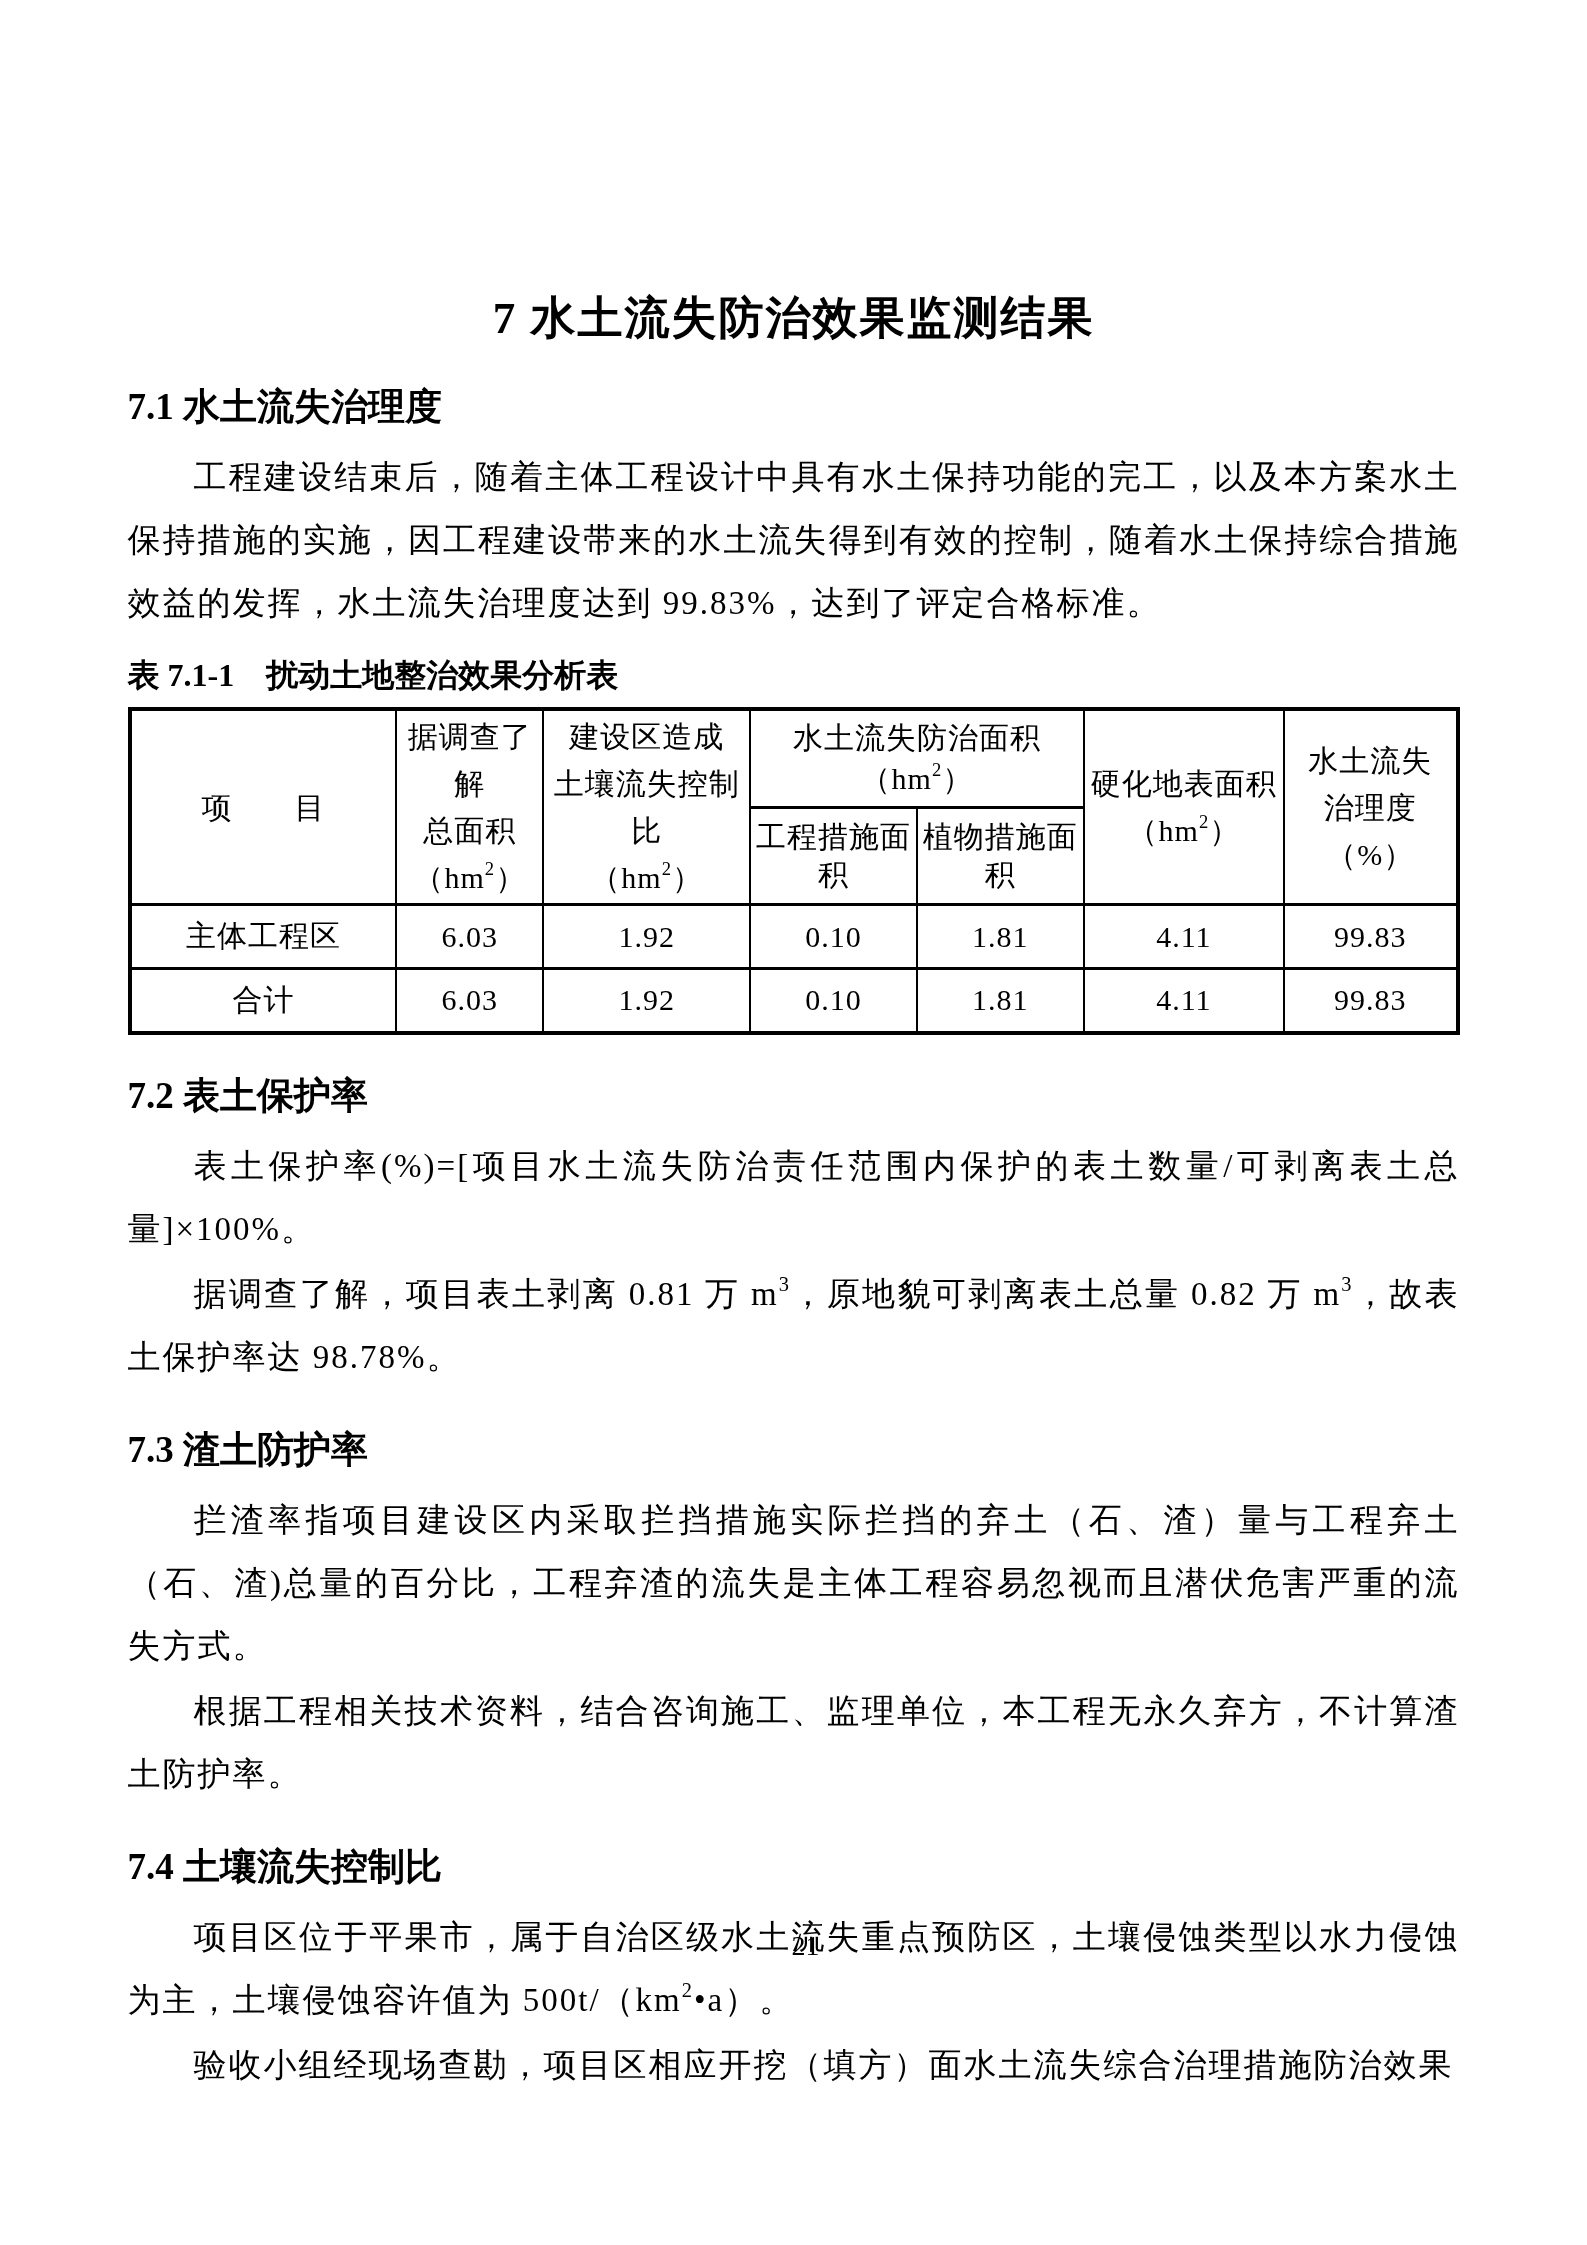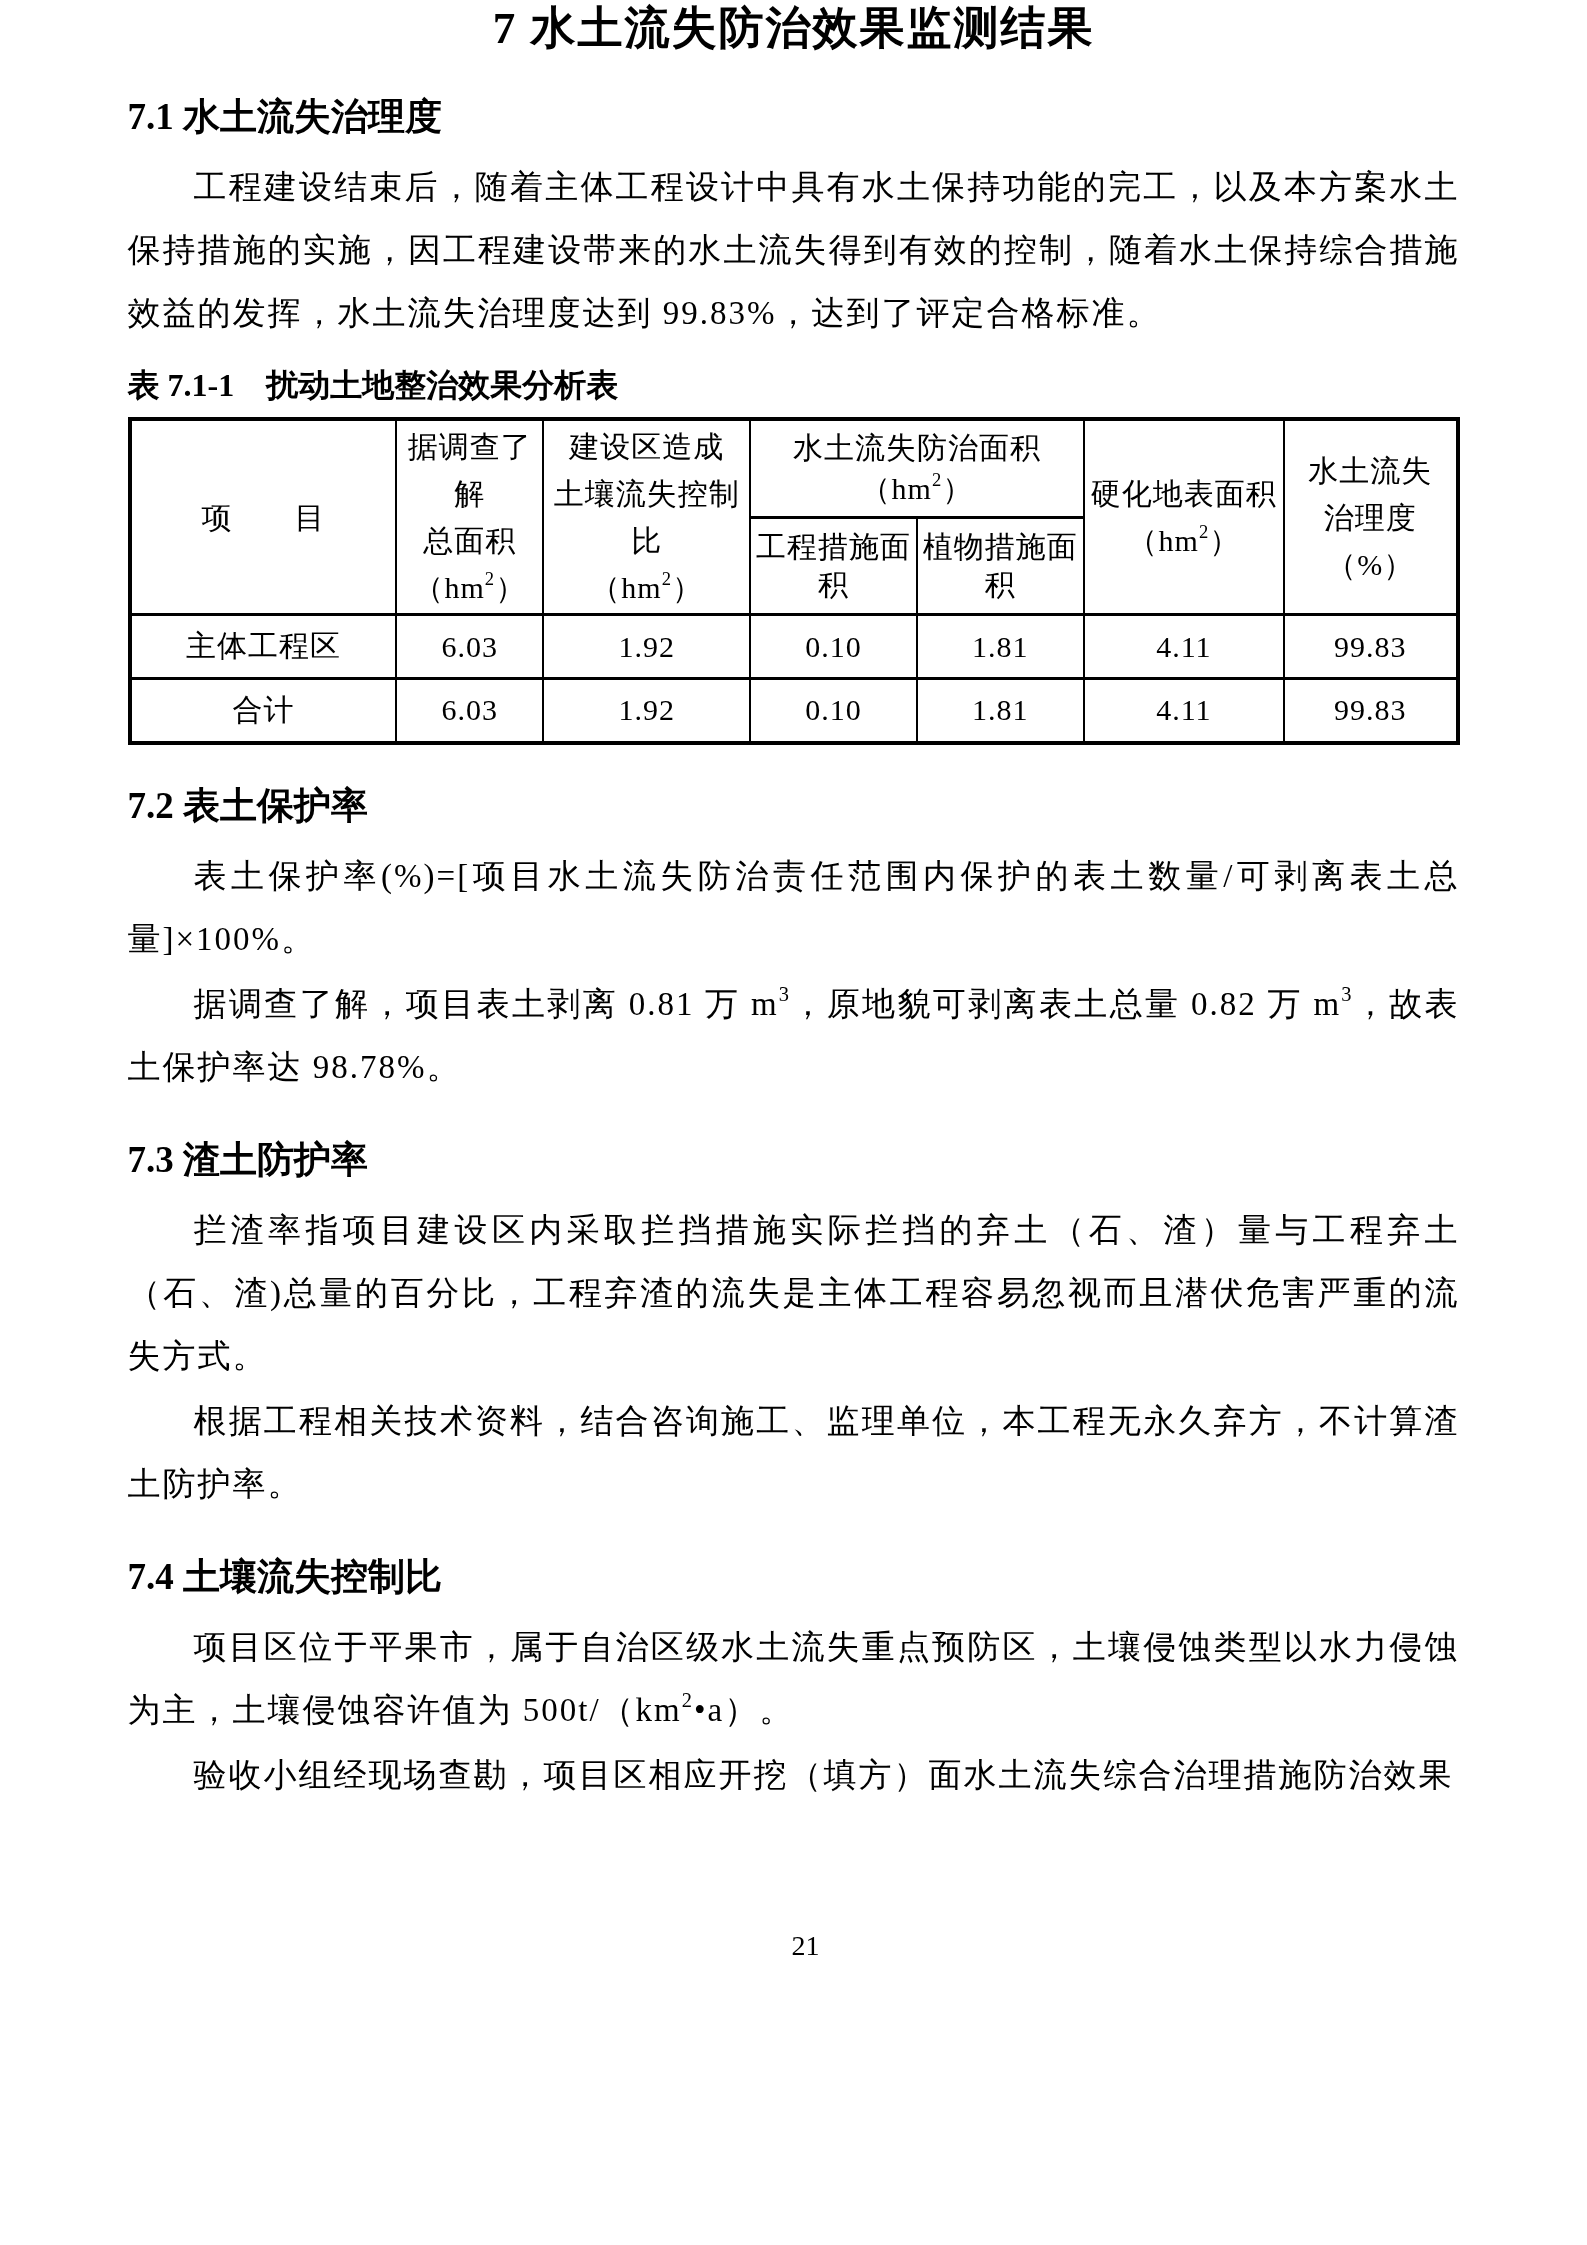--- a/index.html
+++ b/index.html
@@ -4,21 +4,21 @@
 <style>
   * { margin:0; padding:0; box-sizing:border-box; }
   html,body { width:1587px; height:2245px; }
   body {
     background:#ffffff;
     color:#000;
     font-family:"Liberation Serif","DejaVu Serif",serif;
     position:relative;
     overflow:hidden;
   }
-  .page { width:1332px; margin:0 auto; }
+  .page { width:1332px; margin:0 auto; padding-top:290px; }
 
   .doc-title {
     font-size:45px; font-weight:bold; text-align:center;
     letter-spacing:2px; line-height:56px;
   }
   .sec-heading {
     font-size:37px; font-weight:bold;
     margin:36px 0 10px 0; line-height:50px;
   }
   .body-para {

